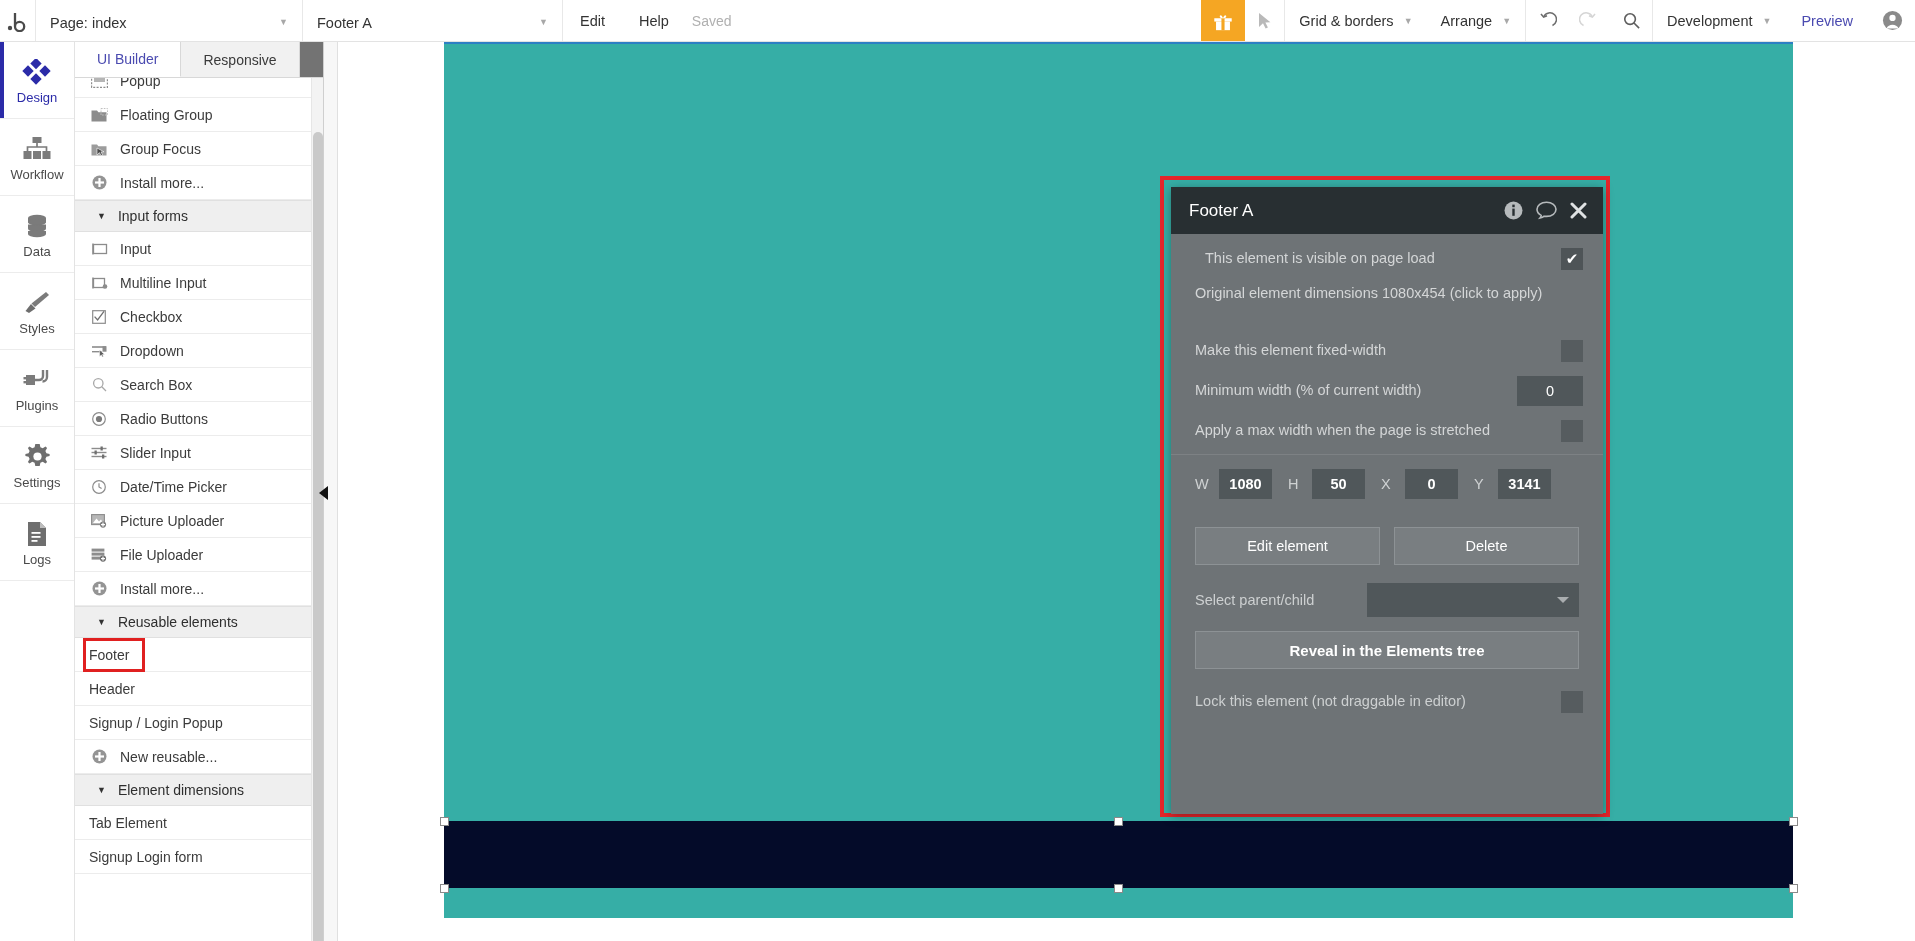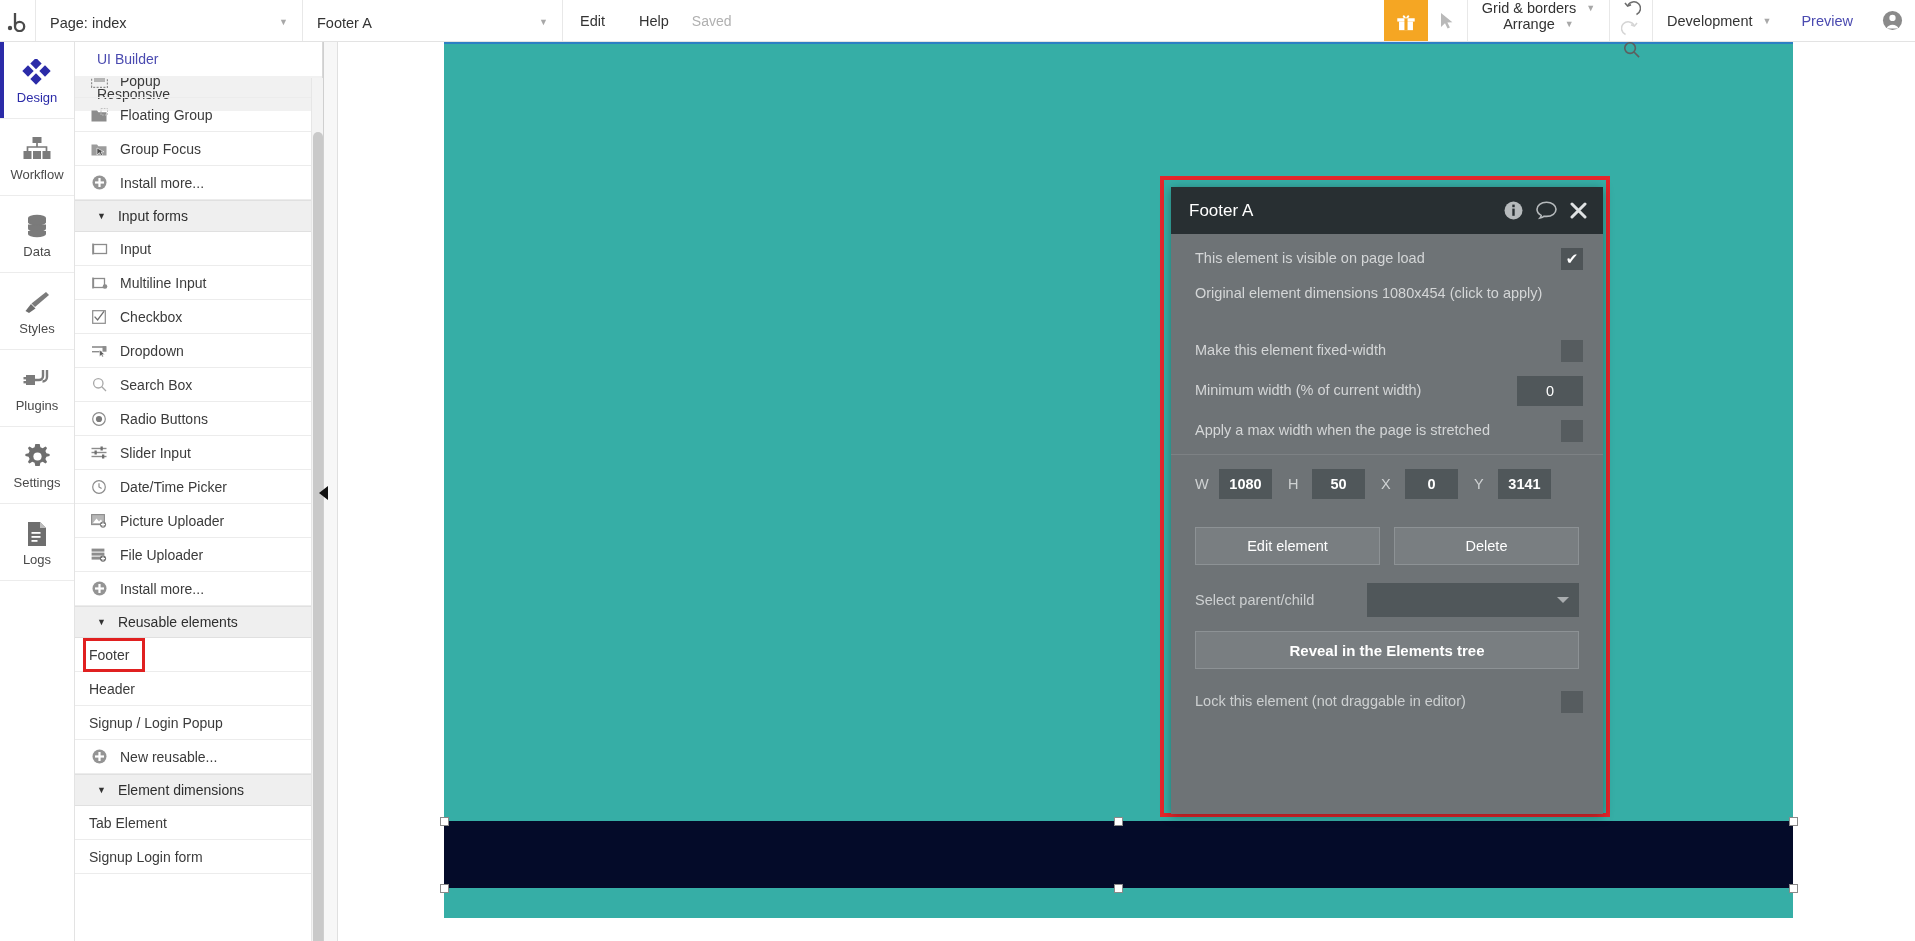--- a/index.html
+++ b/index.html
@@ -44,21 +44,21 @@
   .tb-gift {
     width: 44px; background: #f5a623; display: flex;
     align-items: center; justify-content: center;
   }
   .tb-gift svg { display:block; }
   .tb-cursor {
     width: 40px; display:flex; align-items:center; justify-content:center;
     border-right: 1px solid #e8e8e8;
   }
   .tb-group {
-    display:flex; align-items:center; border-right:1px solid #e8e8e8; height:100%;flex-direction:column;
+    display:flex; align-items:center; border-right:1px solid #e8e8e8; height:100%;
   }
   .tb-icon-btn {
     width: 42px; height: 100%; display:flex; align-items:center; justify-content:center;
   }
   .tb-right-item { display:flex; align-items:center; padding: 0 14px; font-size:14.5px; color:#333; position:relative;}
   .tb-preview { color: #4a4ab0; padding: 0 16px; display:flex; align-items:center; font-size:14.5px;}
   .tb-avatar { width:46px; display:flex; align-items:center; justify-content:center; }
 
   
   #rail {
@@ -77,21 +77,21 @@
     background: #2b2ba8;
   }
   .rail-icon { height: 30px; display: flex; align-items: center; }
   .rail-label { line-height: 1; }
 
   
   #palette {
     position: absolute; top: 42px; left: 75px; width: 249px; height: 899px;
     background: #fff; border-right: 1px solid #cfcfcf; overflow: hidden;
   }
-  #palette-tabs { display: flex; height: 36px; border-bottom: 1px solid #d8d8d8; background:#737373;flex-direction:column;}
+  #palette-tabs { display: flex; height: 36px; border-bottom: 1px solid #d8d8d8; background:#737373;}
   .ptab {
     flex: 0 0 auto; padding: 0 22px; display: flex; align-items: center;
     font-size: 14px; color: #3a3a3a; background: #f1f1f1;
     border-right: 1px solid #d8d8d8; height: 100%;
   }
   .ptab.active { background: #fff; color: #4a4ab0; border-bottom: 1px solid #fff; margin-bottom:-1px;}
   #palette-list {
     position: absolute; top: 36px; left: 0; right: 12px; bottom: 0;
     overflow: hidden;
   }
@@ -678,21 +678,21 @@
           <span class="ph-icon">
             <svg width="17" height="17" viewBox="0 0 17 17">
                 <path d="M2 2 L15 15 M15 2 L2 15" stroke="#dfe2e3" stroke-width="3" stroke-linecap="round"></path>
               </svg>
           </span>
         </span>
       </div>
 
       <div id="prop-body">
 
-        <div class="pr-row" style="padding-top:10px;">
+        <div class="pr-row" style="padding-top:10px;margin-left:10px;">
           <span class="pr-label">This element is visible on page load</span>
           <span class="pr-check">✔</span>
         </div>
 
         <div class="pr-row" style="min-height:54px; align-items:flex-start; padding-top:10px;">
           <span class="pr-label">Original element dimensions 1080x454 (click to apply)</span>
         </div>
 
         <div class="pr-row" style="padding-top:6px;">
           <span class="pr-label">Make this element fixed-width</span>

